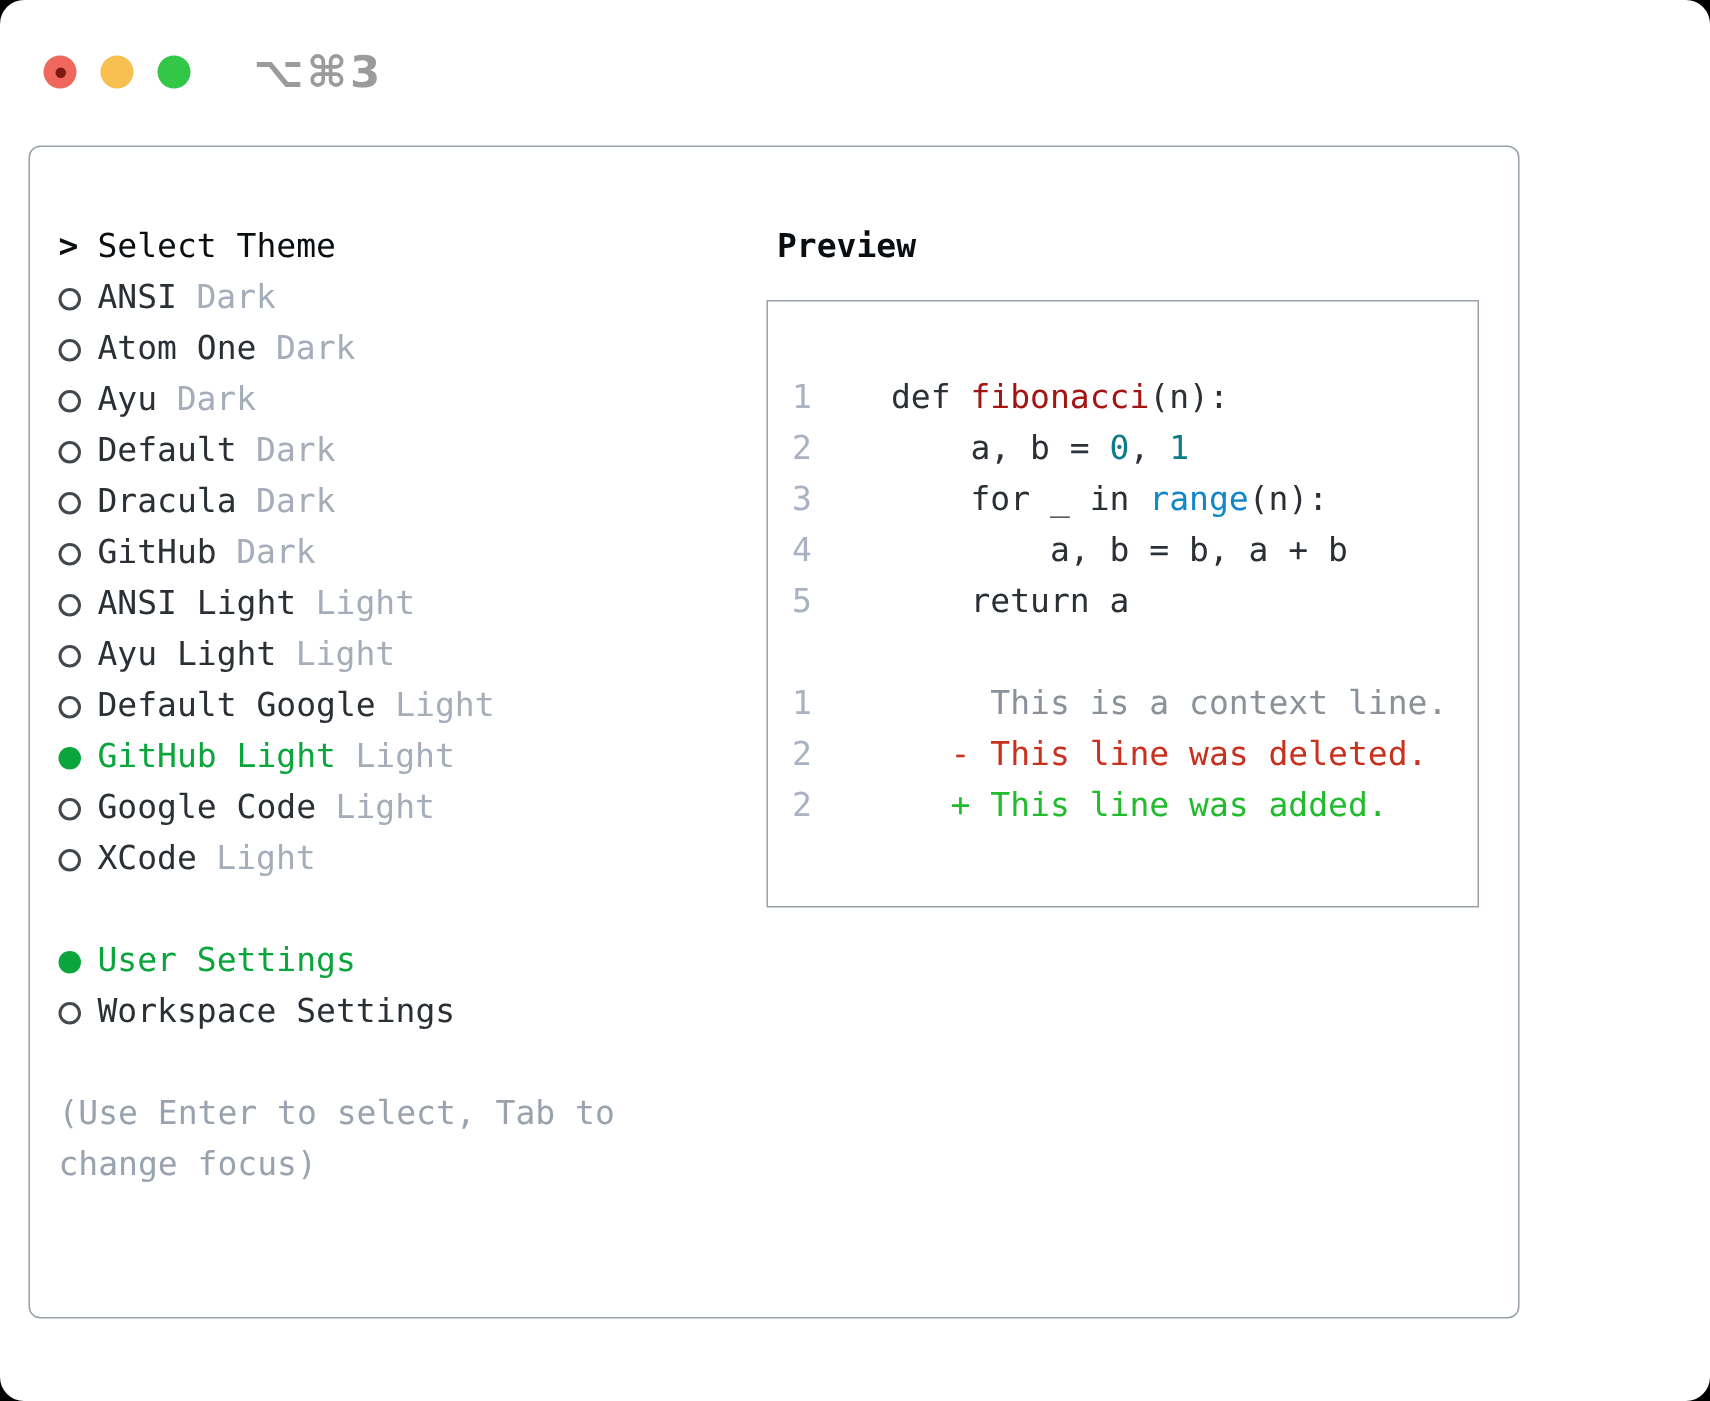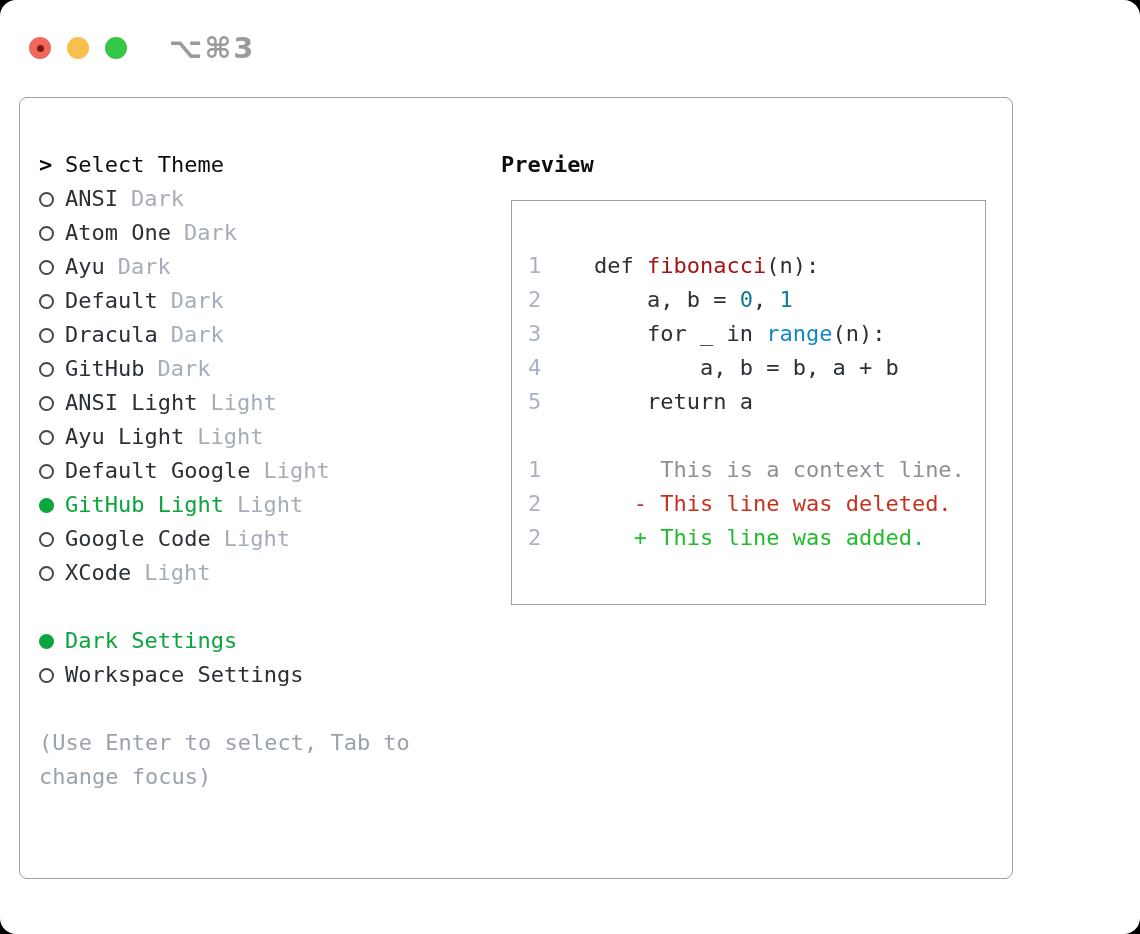--- a/index.html
+++ b/index.html
@@ -81,21 +81,21 @@
   .t-variant { color: var(--variant-gray); }
   .apply-section { margin-top: 34px; }
   .apply-header { padding-left: 26px; color: #1a1d21; height: 34px; line-height: 34px; }
   .selected .opt-label { color: var(--accent-green); }
   .opt-label { color: var(--text-dark); }
   .help-text {
     margin-top: 34px; width: 445px;
     color: var(--help-gray);
   }
   
-  .preview-header { font-weight: bold; color: var(--heading-black); height: 34px; }
+  .preview-header { font-weight: bold; color: var(--heading-black); height: 34px; margin-left: 17px; }
   .preview-box {
     margin-top: 18px; margin-left: 10px;
     width: 475px; height: 405px;
     border: 1.5px solid var(--border-gray);
     padding: 48px 0 0 16px;
     background: #fff;
   }
   .code-line { display: flex; height: 34px; line-height: 34px; white-space: pre; }
   .ln { display: inline-block; width: 26px; color: var(--line-number-gray); flex: none; }
   .code-content { white-space: pre; margin-left: 40px; }
@@ -140,21 +140,21 @@
           <div class="row theme-row"><span class="radio"></span><span class="t-name">ANSI Light</span><span class="t-variant">Light</span></div>
           <div class="row theme-row"><span class="radio"></span><span class="t-name">Ayu Light</span><span class="t-variant">Light</span></div>
           <div class="row theme-row"><span class="radio"></span><span class="t-name">Default Google</span><span class="t-variant">Light</span></div>
           <div class="row theme-row selected"><span class="radio"></span><span class="t-name">GitHub Light</span><span class="t-variant">Light</span></div>
           <div class="row theme-row"><span class="radio"></span><span class="t-name">Google Code</span><span class="t-variant">Light</span></div>
           <div class="row theme-row"><span class="radio"></span><span class="t-name">XCode</span><span class="t-variant">Light</span></div>
         </div>
 
       <div class="apply-section">
         <div id="apply-list">
-            <div class="row apply-row selected"><span class="radio"></span><span class="opt-label">Dark Settings</span></div>
+            <div class="row apply-row selected"><span class="radio"></span><span class="opt-label">User Settings</span></div>
             <div class="row apply-row"><span class="radio"></span><span class="opt-label">Workspace Settings</span></div>
           </div>
       </div>
 
       <div class="help-text">(Use Enter to select, Tab to change focus)</div>
     </div>
 
     <div class="right-col">
       <div class="preview-header">Preview</div>
       <div class="preview-box" id="code-box">

